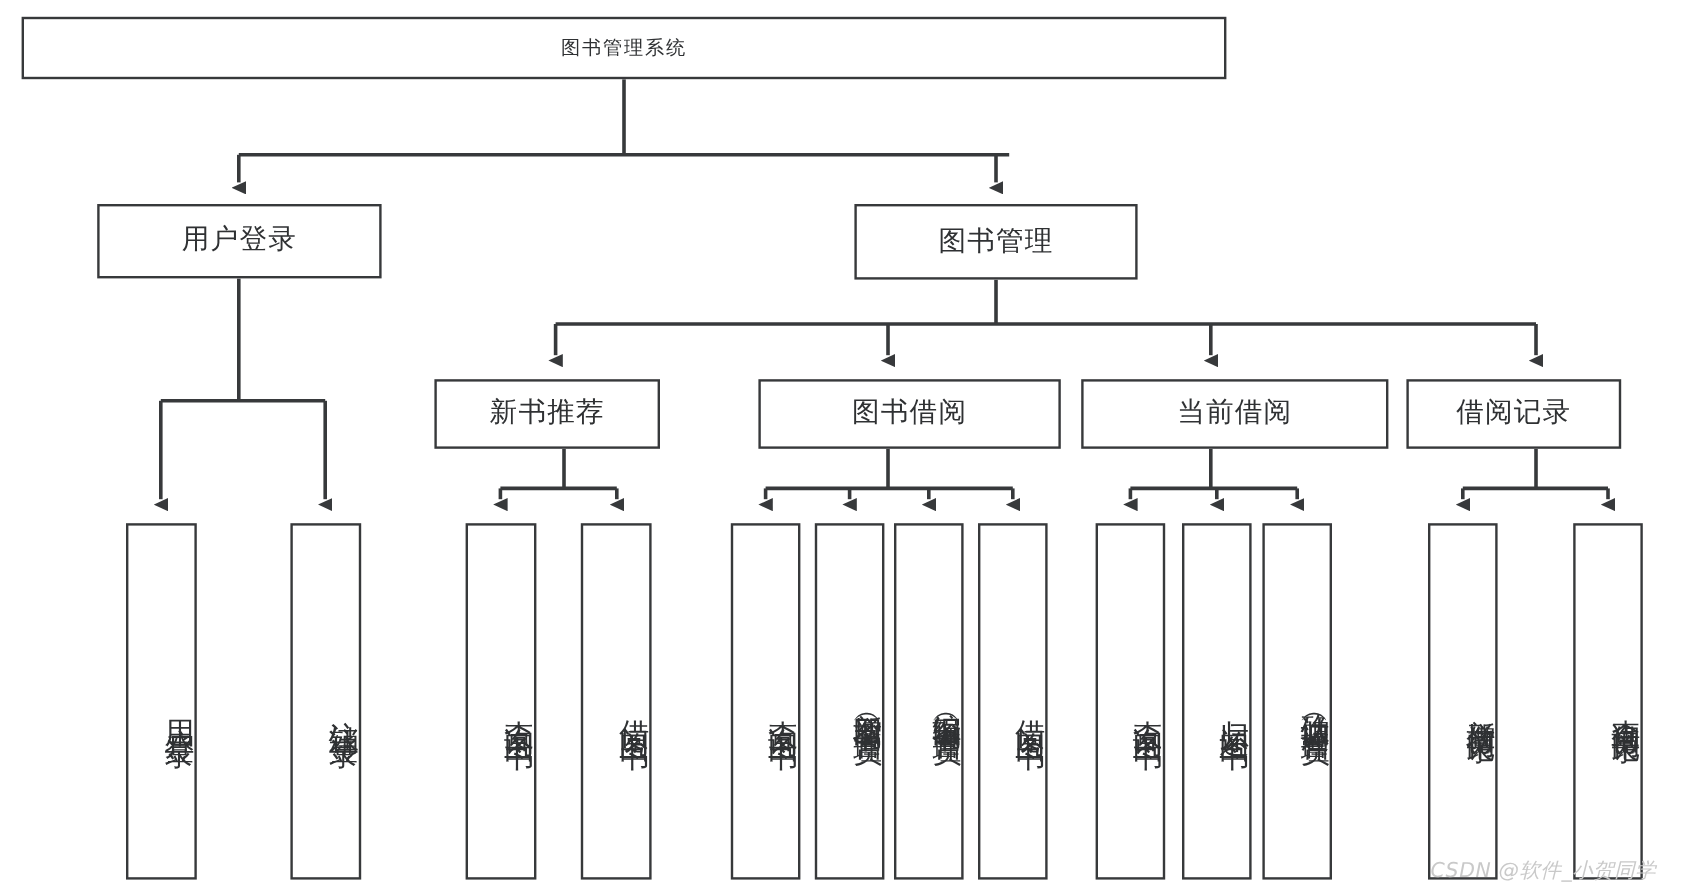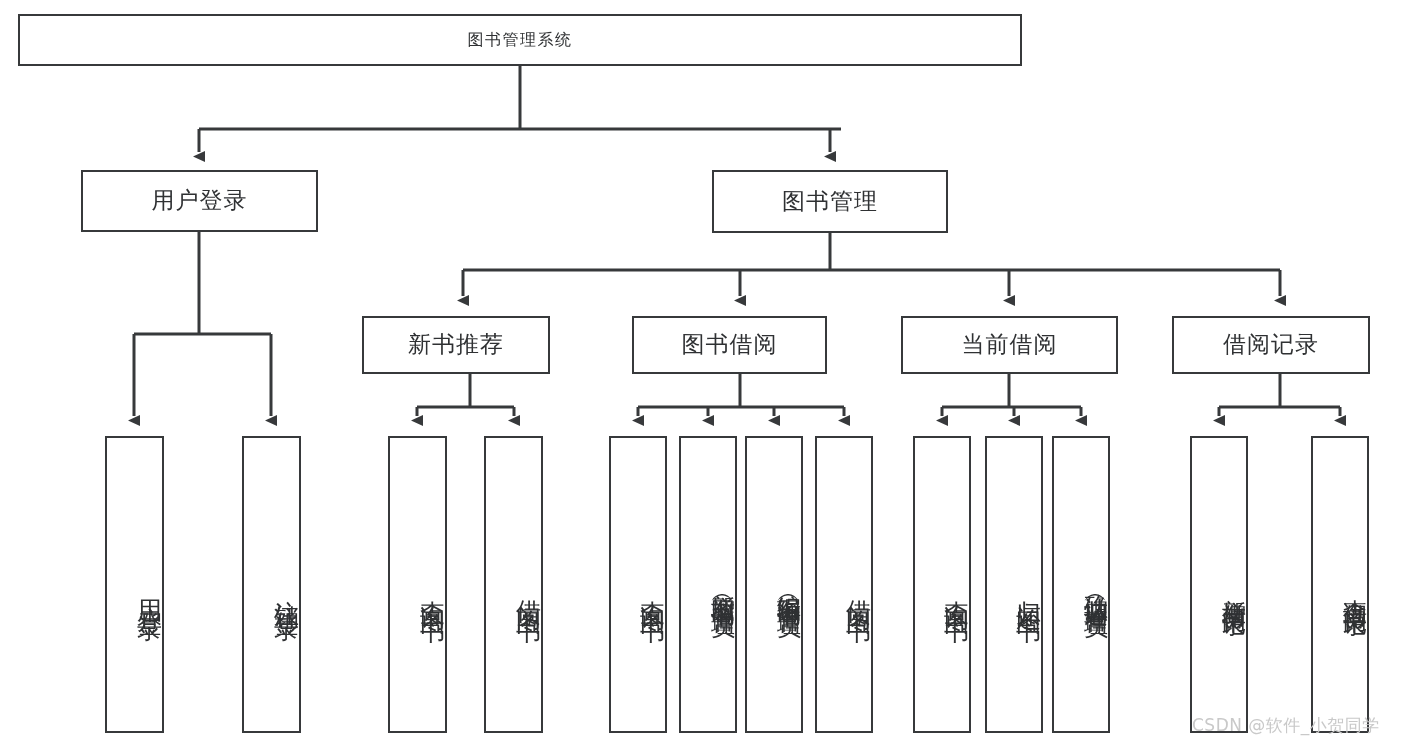--- a/index.html
+++ b/index.html
@@ -61,20 +61,21 @@
     letter-spacing: 3px;
     padding-top: 8px;
   }
   .watermark {
     position: absolute;
     color: #c9c9c9;
     font-size: 17px;
     white-space: nowrap;
     z-index: 5;
     letter-spacing: 0.5px;
+    font-style: italic;
   }
 </style>
 </head>
 <body>
 
 <div id="canvas">
 
   <svg id="edges" viewBox="0 0 1405 747" xmlns="http://www.w3.org/2000/svg">
     <defs>
       <marker id="arrow" markerWidth="11" markerHeight="12" refX="1" refY="6" orient="auto" markerUnits="userSpaceOnUse">
@@ -124,23 +125,23 @@
       <path d="M1340,407 L1340,416" marker-end="url(#arrow)"></path>
     </g>
   </svg>
 
   <div class="node node-h node-root" style="left: 18px; top: 14px; width: 1004px; height: 52px;">图书管理系统</div>
 
   <div class="node node-h" style="left: 81px; top: 170px; width: 237px; height: 62px;">用户登录</div>
   <div class="node node-h" style="left: 712px; top: 170px; width: 236px; height: 63px;">图书管理</div>
 
   <div class="node node-h" style="left: 362px; top: 316px; width: 188px; height: 58px;">新书推荐</div>
-  <div class="node node-h" style="left: 632px; top: 316px; width: 195px; height: 58px;">图书借阅</div>
-  <div class="node node-h" style="left: 901px; top: 316px; width: 217px; height: 58px;">当前借阅</div>
-  <div class="node node-h" style="left: 1172px; top: 316px; width: 198px; height: 58px;">借阅记录</div>
+  <div class="node node-h" style="left: 632px; top: 316px; width: 252px; height: 58px;">图书借阅</div>
+  <div class="node node-h" style="left: 901px; top: 316px; width: 256px; height: 58px;">当前借阅</div>
+  <div class="node node-h" style="left: 1172px; top: 316px; width: 179px; height: 58px;">借阅记录</div>
 
   <div class="node node-v" style="left: 105px; top: 436px; width: 59px; height: 297px;">用户登录</div>
   <div class="node node-v" style="left: 242px; top: 436px; width: 59px; height: 297px;">注销登录</div>
   <div class="node node-v" style="left: 388px; top: 436px; width: 59px; height: 297px;">查询图书</div>
   <div class="node node-v" style="left: 484px; top: 436px; width: 59px; height: 297px;">借阅图书</div>
   <div class="node node-v" style="left: 609px; top: 436px; width: 58px; height: 297px;">查询图书</div>
   <div class="node node-v v-long" style="left: 679px; top: 436px; width: 58px; height: 297px;">新增图书（管理员）</div>
   <div class="node node-v v-long" style="left: 745px; top: 436px; width: 58px; height: 297px;">编辑图书（管理员）</div>
   <div class="node node-v" style="left: 815px; top: 436px; width: 58px; height: 297px;">借阅图书</div>
   <div class="node node-v" style="left: 913px; top: 436px; width: 58px; height: 297px;">查询图书</div>

